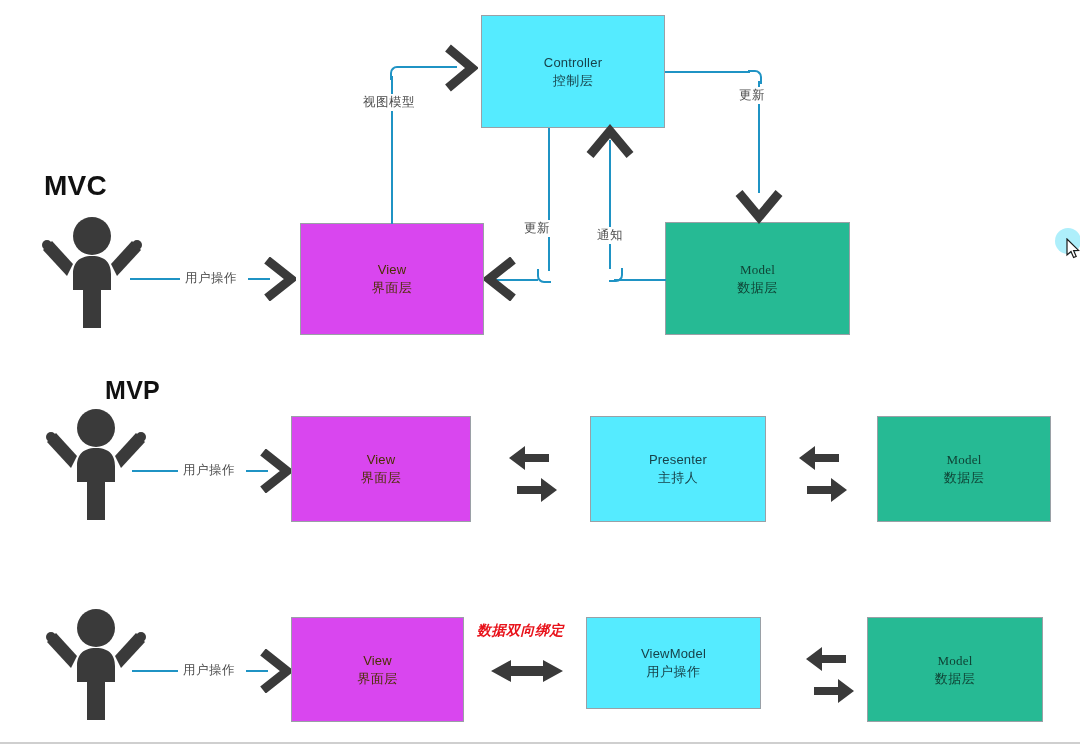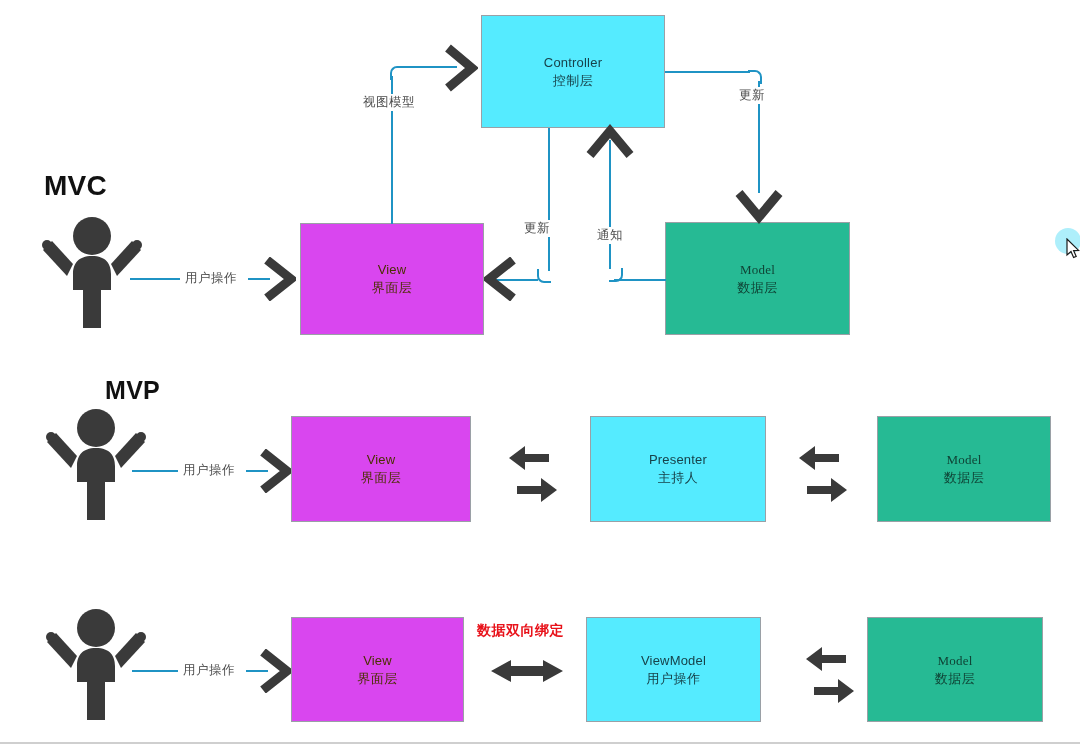--- a/index.html
+++ b/index.html
@@ -62,20 +62,21 @@
     padding: 0 3px;
     letter-spacing: .5px;
   }
   .binding-label {
     position: absolute;
     font-size: 14px;
     font-weight: bold;
     color: #e8121a;
     white-space: nowrap;
     letter-spacing: .5px;
+    font-style: italic;
   }
 
   
   .line-h, .line-v {
     position: absolute;
     background: #1f93c4;
   }
   .line-h { height: 2px; }
   .line-v { width: 2px; }
   .corner {
@@ -286,21 +287,21 @@
     <div class="ln-cn">界面层</div>
   </div>
 
   <div class="binding-label" style="left:477px; top:622px;">数据双向绑定</div>
   <div class="exch" style="left:487px; top:650px;">
     <svg width="80" height="42" viewBox="0 0 80 42">
       <path d="M24 10 L24 16 L56 16 L56 10 L76 21 L56 32 L56 26 L24 26 L24 32 L4 21 Z" fill="#3a3a3a"></path>
     </svg>
   </div>
 
-  <div class="layer-box box-cyan" style="left:586px; top:617px; width:175px; height:105px;">
+  <div class="layer-box box-cyan" style="left:586px; top:617px; width:175px; height:92px;">
     <div class="ln-en">ViewModel</div>
     <div class="ln-cn">用户操作</div>
   </div>
 
   <div class="exch" style="left:800px; top:639px;">
     <svg width="60" height="72" viewBox="0 0 60 72">
       <path d="M46 12 L46 20 L22 20 L22 12 L6 24 L22 36 L22 28 L46 28 L46 36 Z" fill="#3a3a3a" transform="translate(0,-4)"></path>
       <path d="M14 44 L14 52 L38 52 L38 44 L54 56 L38 68 L38 60 L14 60 L14 68 Z" fill="#3a3a3a" transform="translate(0,-4)"></path>
     </svg>
   </div>

